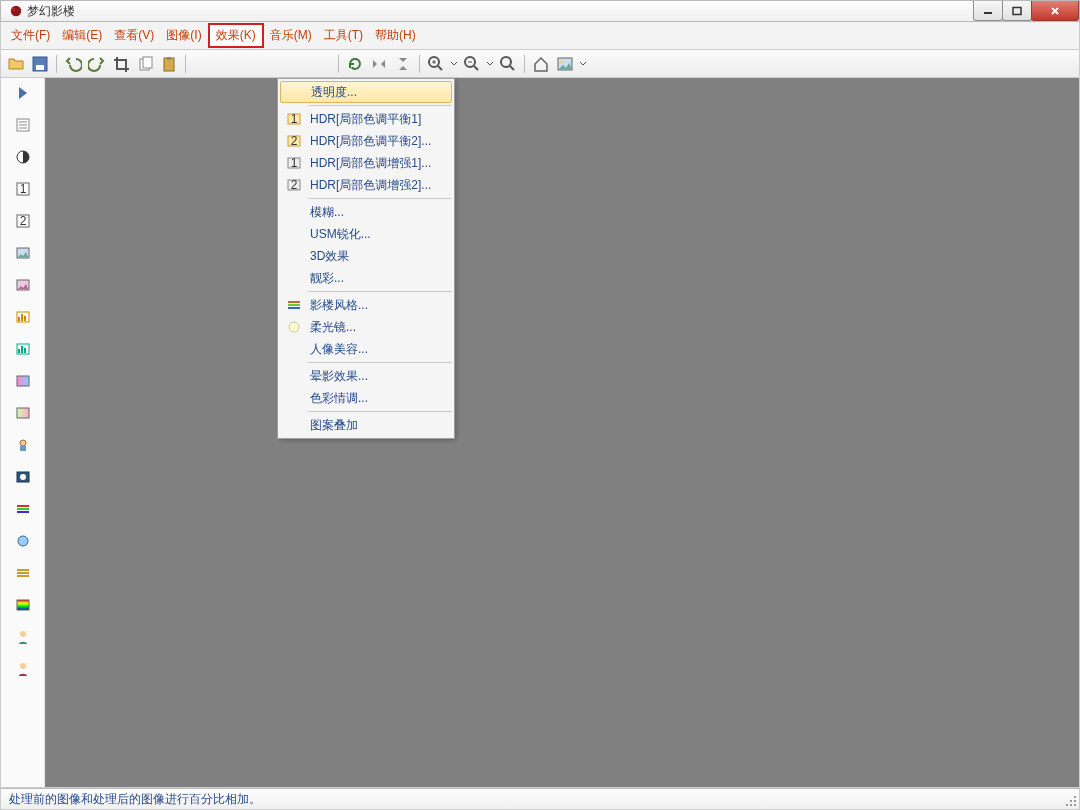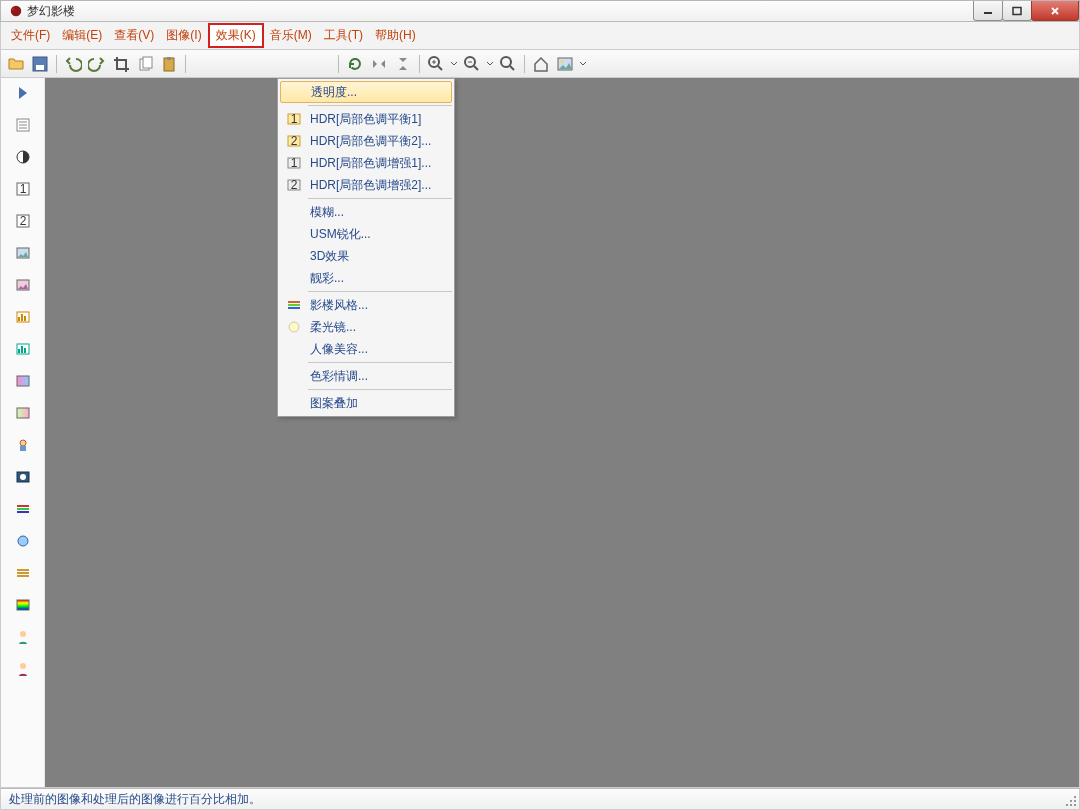--- a/index.html
+++ b/index.html
@@ -411,20 +411,24 @@
               <circle cx="7" cy="7" r="5" fill="#fefacd" stroke="#cc9"></circle>
             </svg>
           </div>
           <div class="dd-lbl">柔光镜...</div>
         </div>
         <div class="dd-row">
           <div class="dd-ic"></div>
           <div class="dd-lbl">人像美容...</div>
         </div>
         <div class="dd-sep"></div>
+        <div class="dd-row">
+          <div class="dd-ic"></div>
+          <div class="dd-lbl">晕影效果...</div>
+        </div>
         <div class="dd-row">
           <div class="dd-ic"></div>
           <div class="dd-lbl">色彩情调...</div>
         </div>
         <div class="dd-sep"></div>
         <div class="dd-row">
           <div class="dd-ic"></div>
           <div class="dd-lbl">图案叠加</div>
         </div>
       </div>

